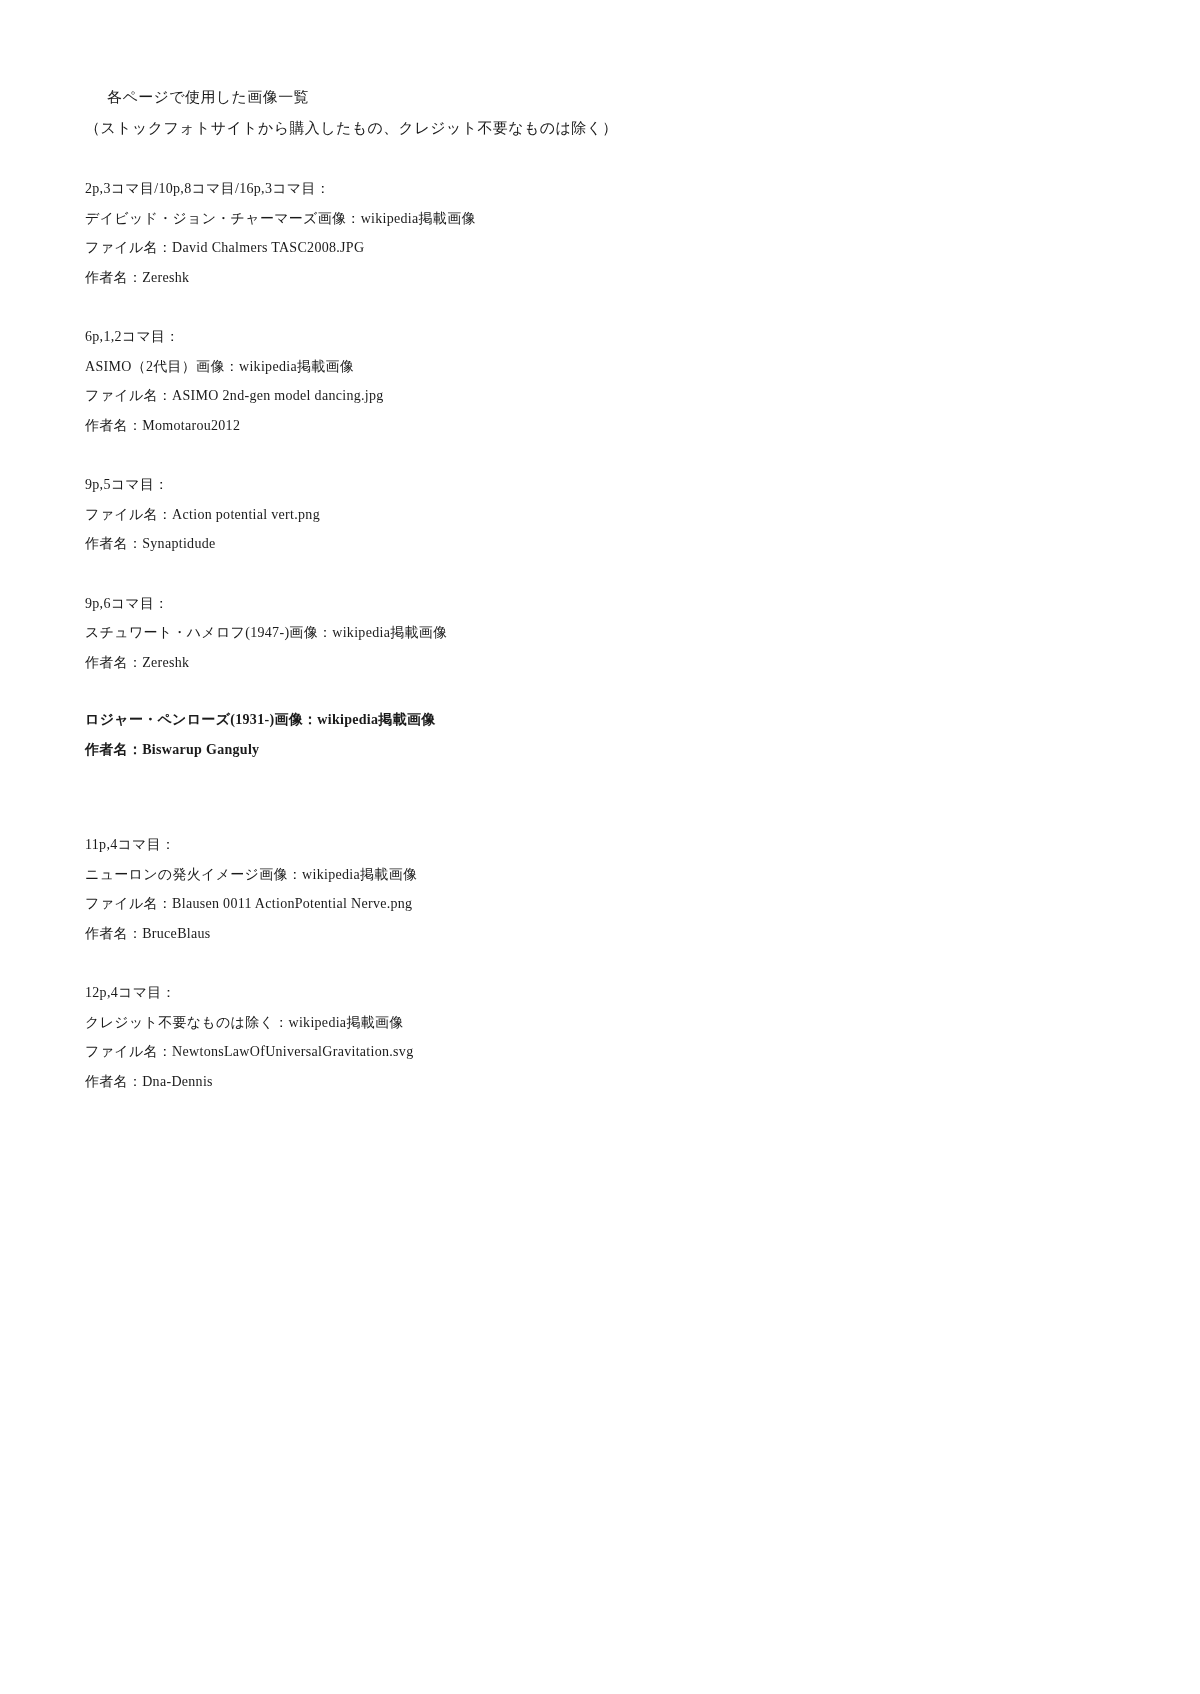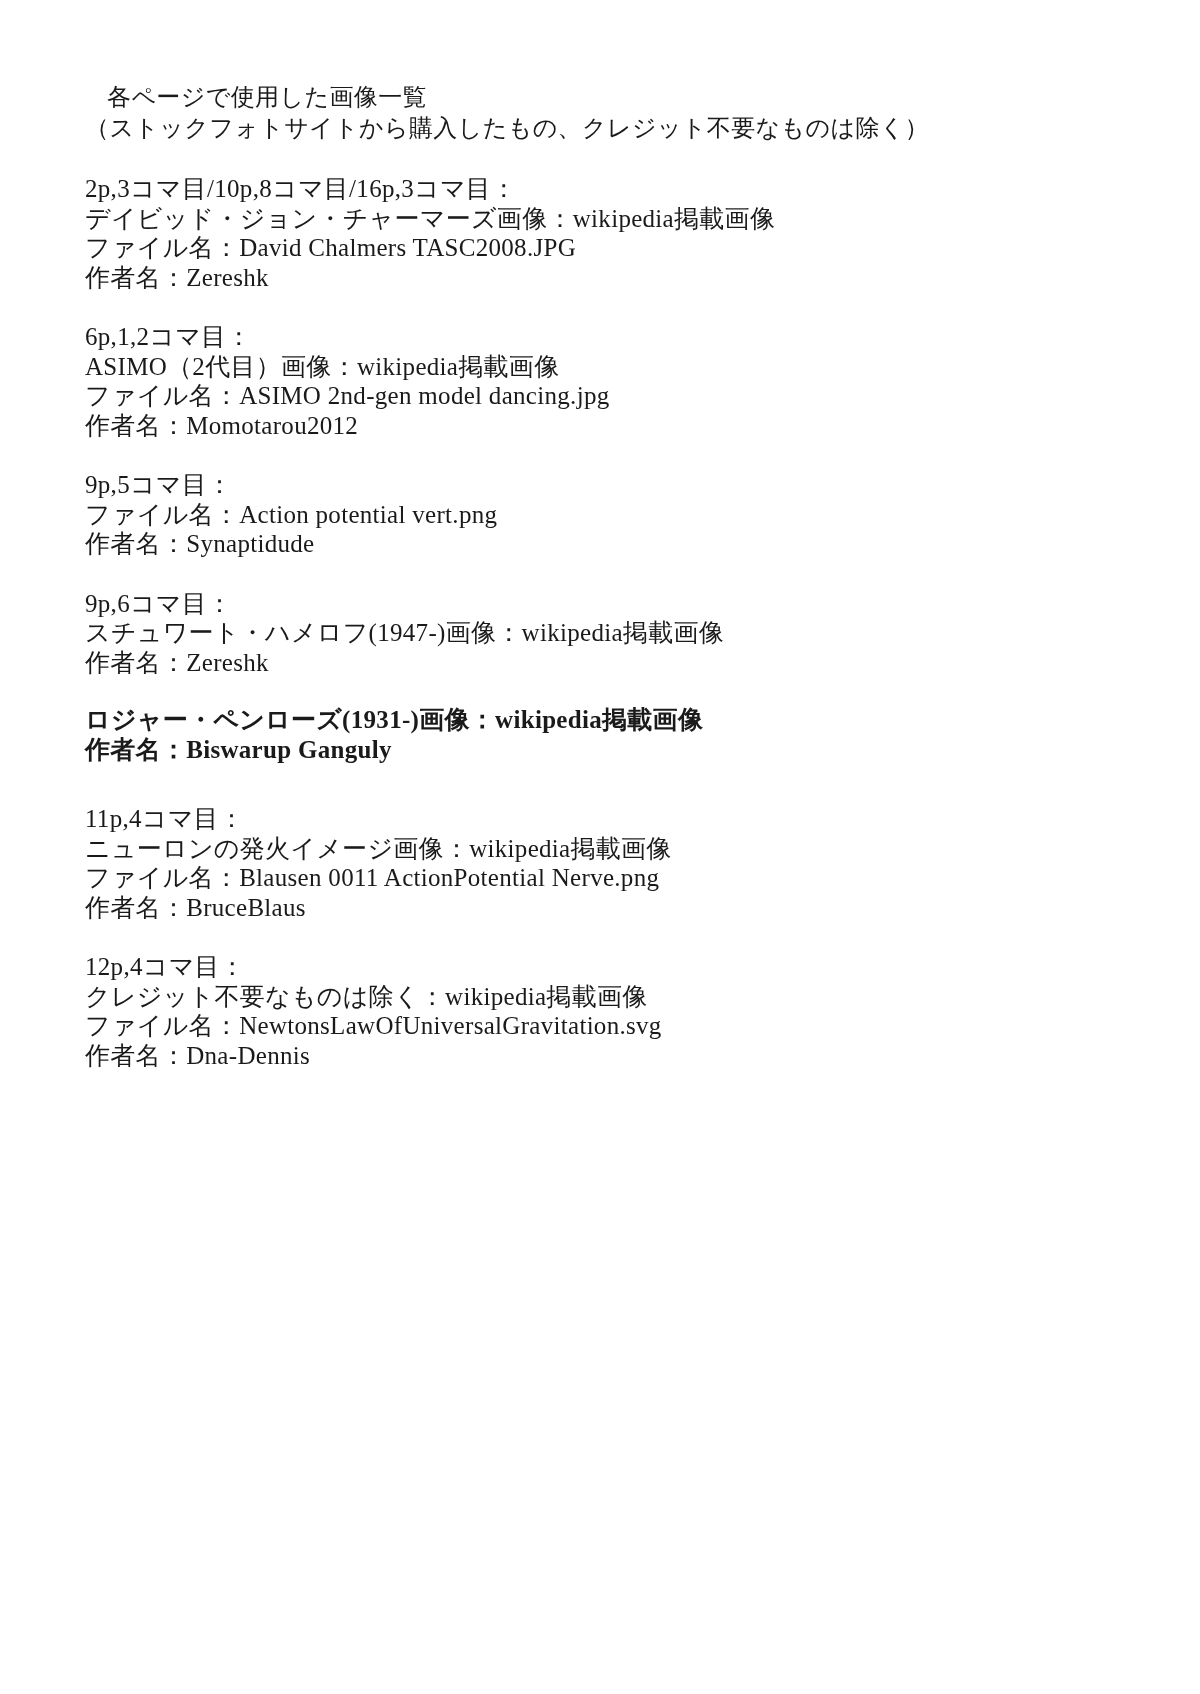--- a/index.html
+++ b/index.html
@@ -23,40 +23,40 @@
     height: 1694px;
     background: #ffffff;
   }
   .content {
     position: absolute;
     left: 85px;
     top: 82px;
     width: 1000px;
   }
   .doc-title {
-    font-size: 24px;
+    font-size: 15px;
     line-height: 31px;
     letter-spacing: 0.4px;
     white-space: nowrap;
   }
   .doc-title.indent {
     text-indent: 22px;
   }
   .block {
     margin-top: 30px;
   }
   .block.tight {
     margin-top: 28px;
     font-weight: bold;
   }
   .block.wide {
-    margin-top: 40px;
+    margin-top: 66px;
   }
   .line {
-    font-size: 25px;
+    font-size: 14px;
     line-height: 29.5px;
     letter-spacing: 0.3px;
     white-space: nowrap;
   }
 </style>
 </head>
 <body>
 
 <div class="page">
   <div class="content">

